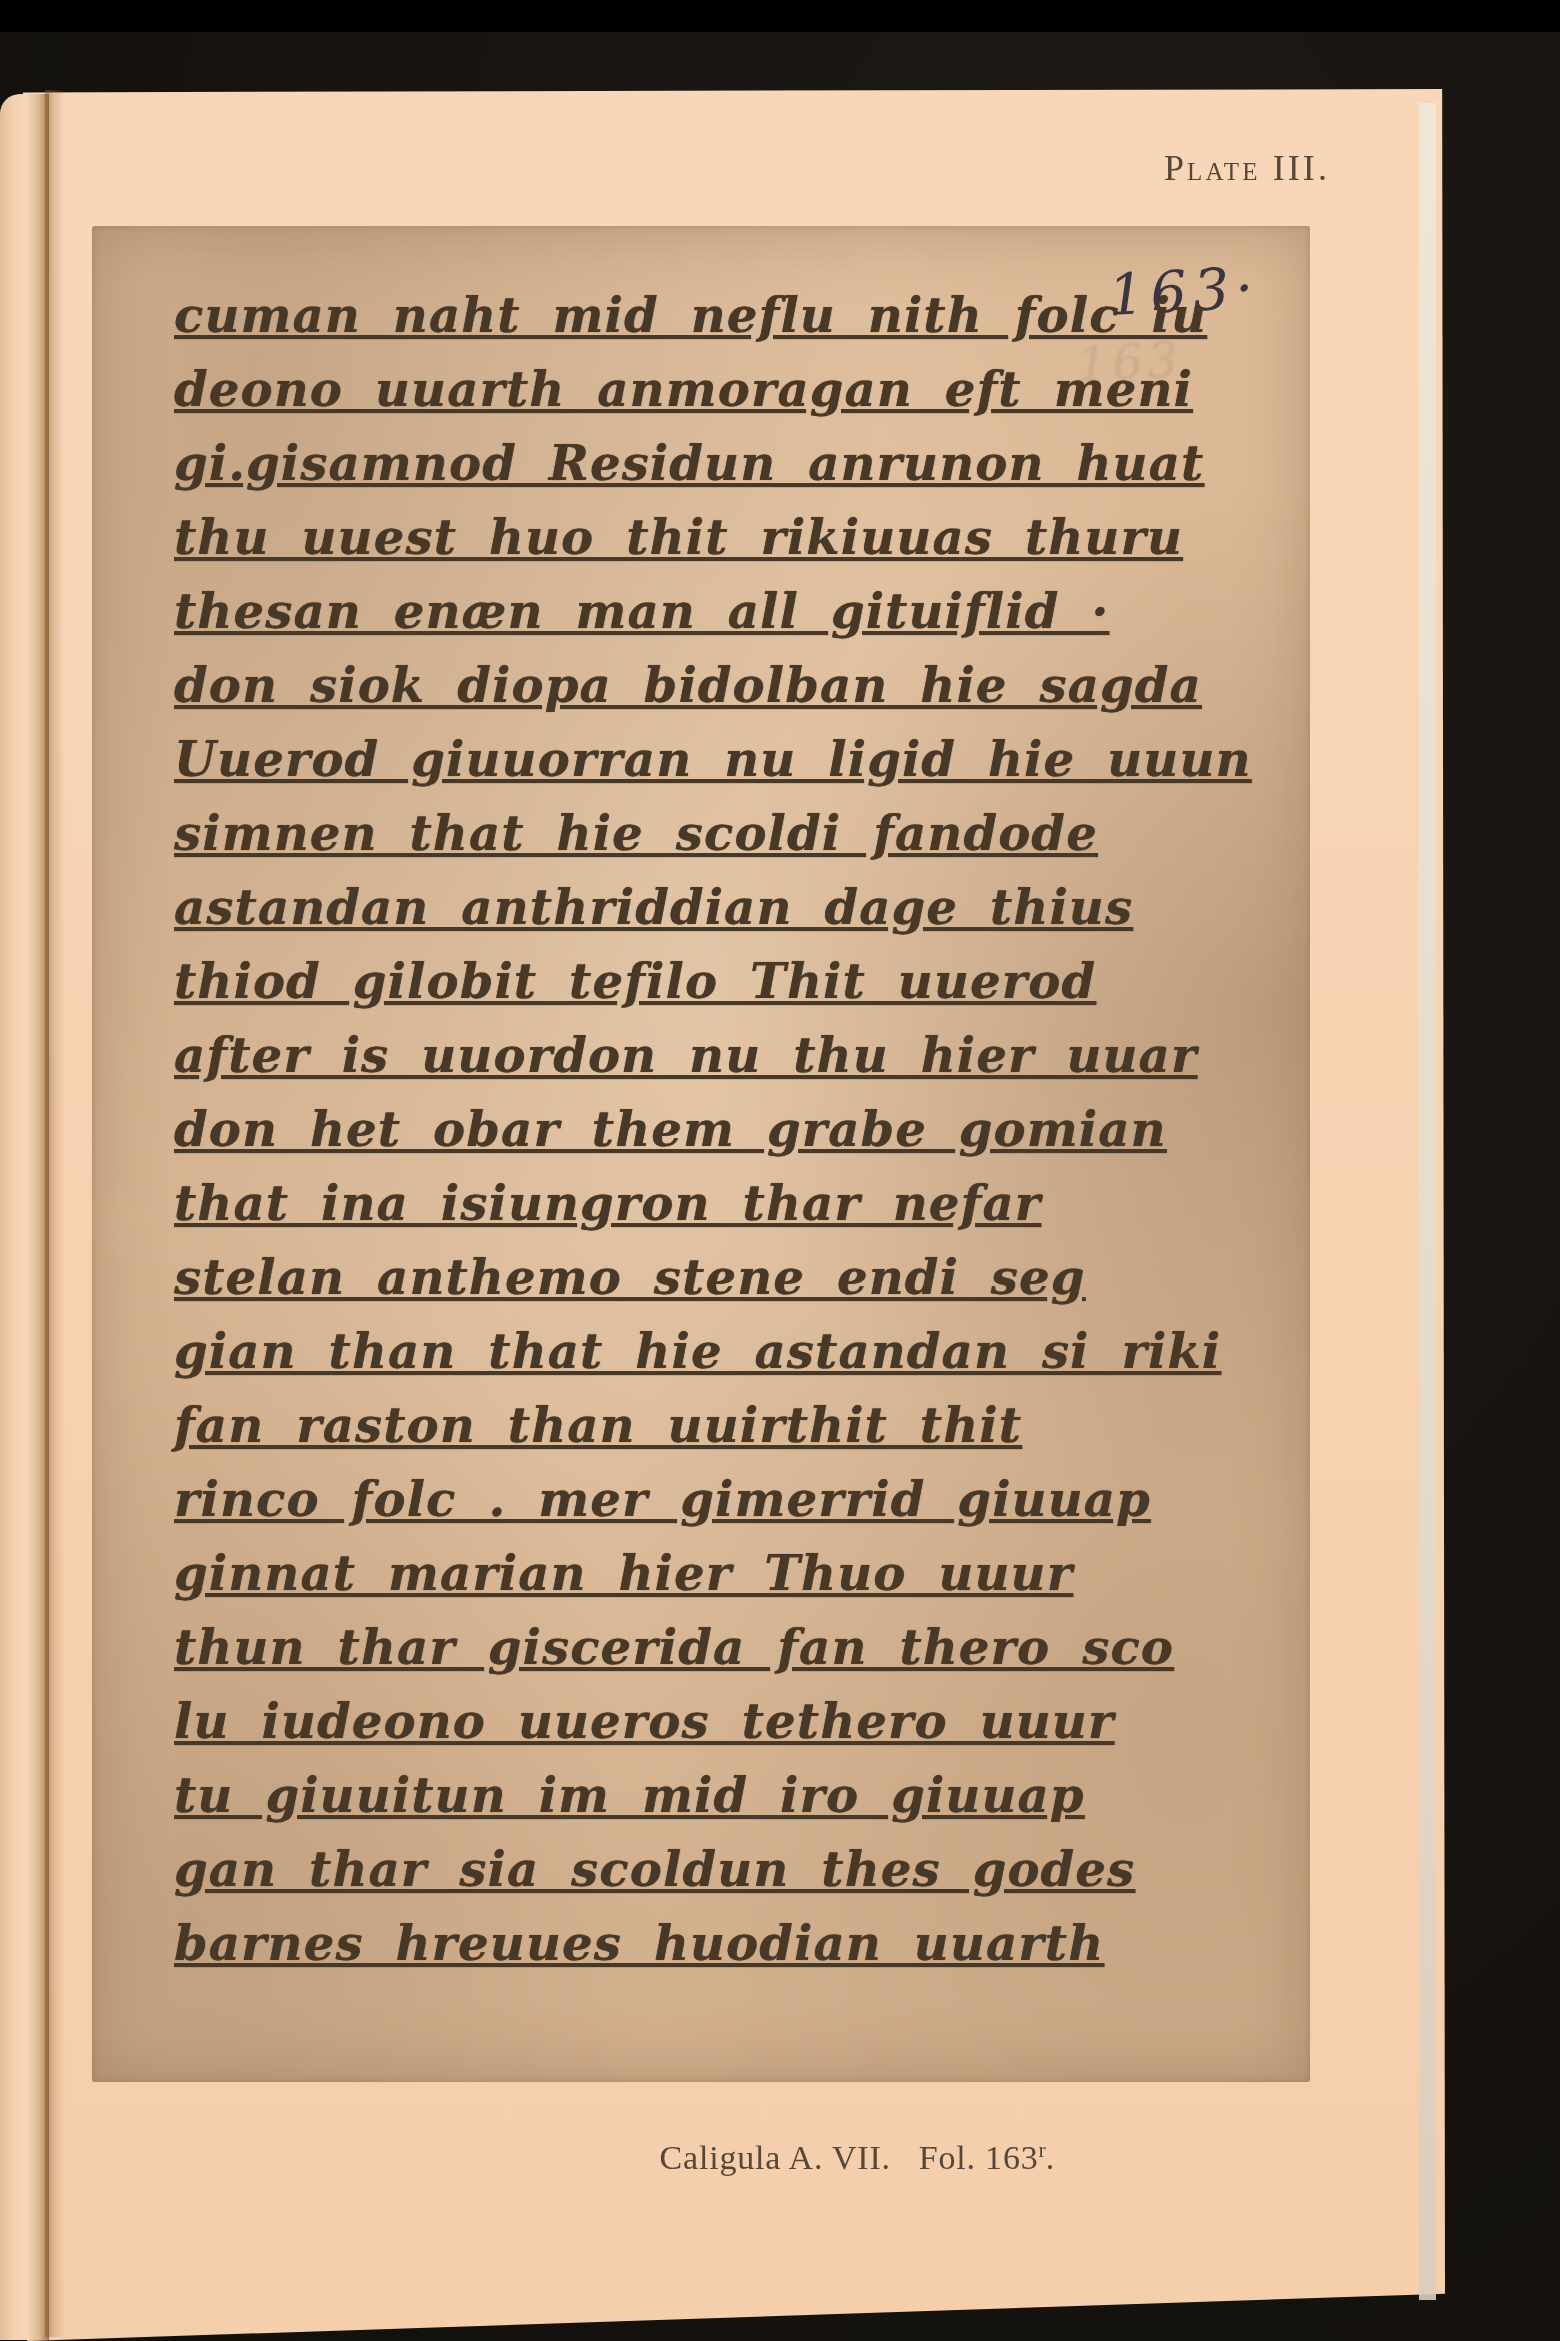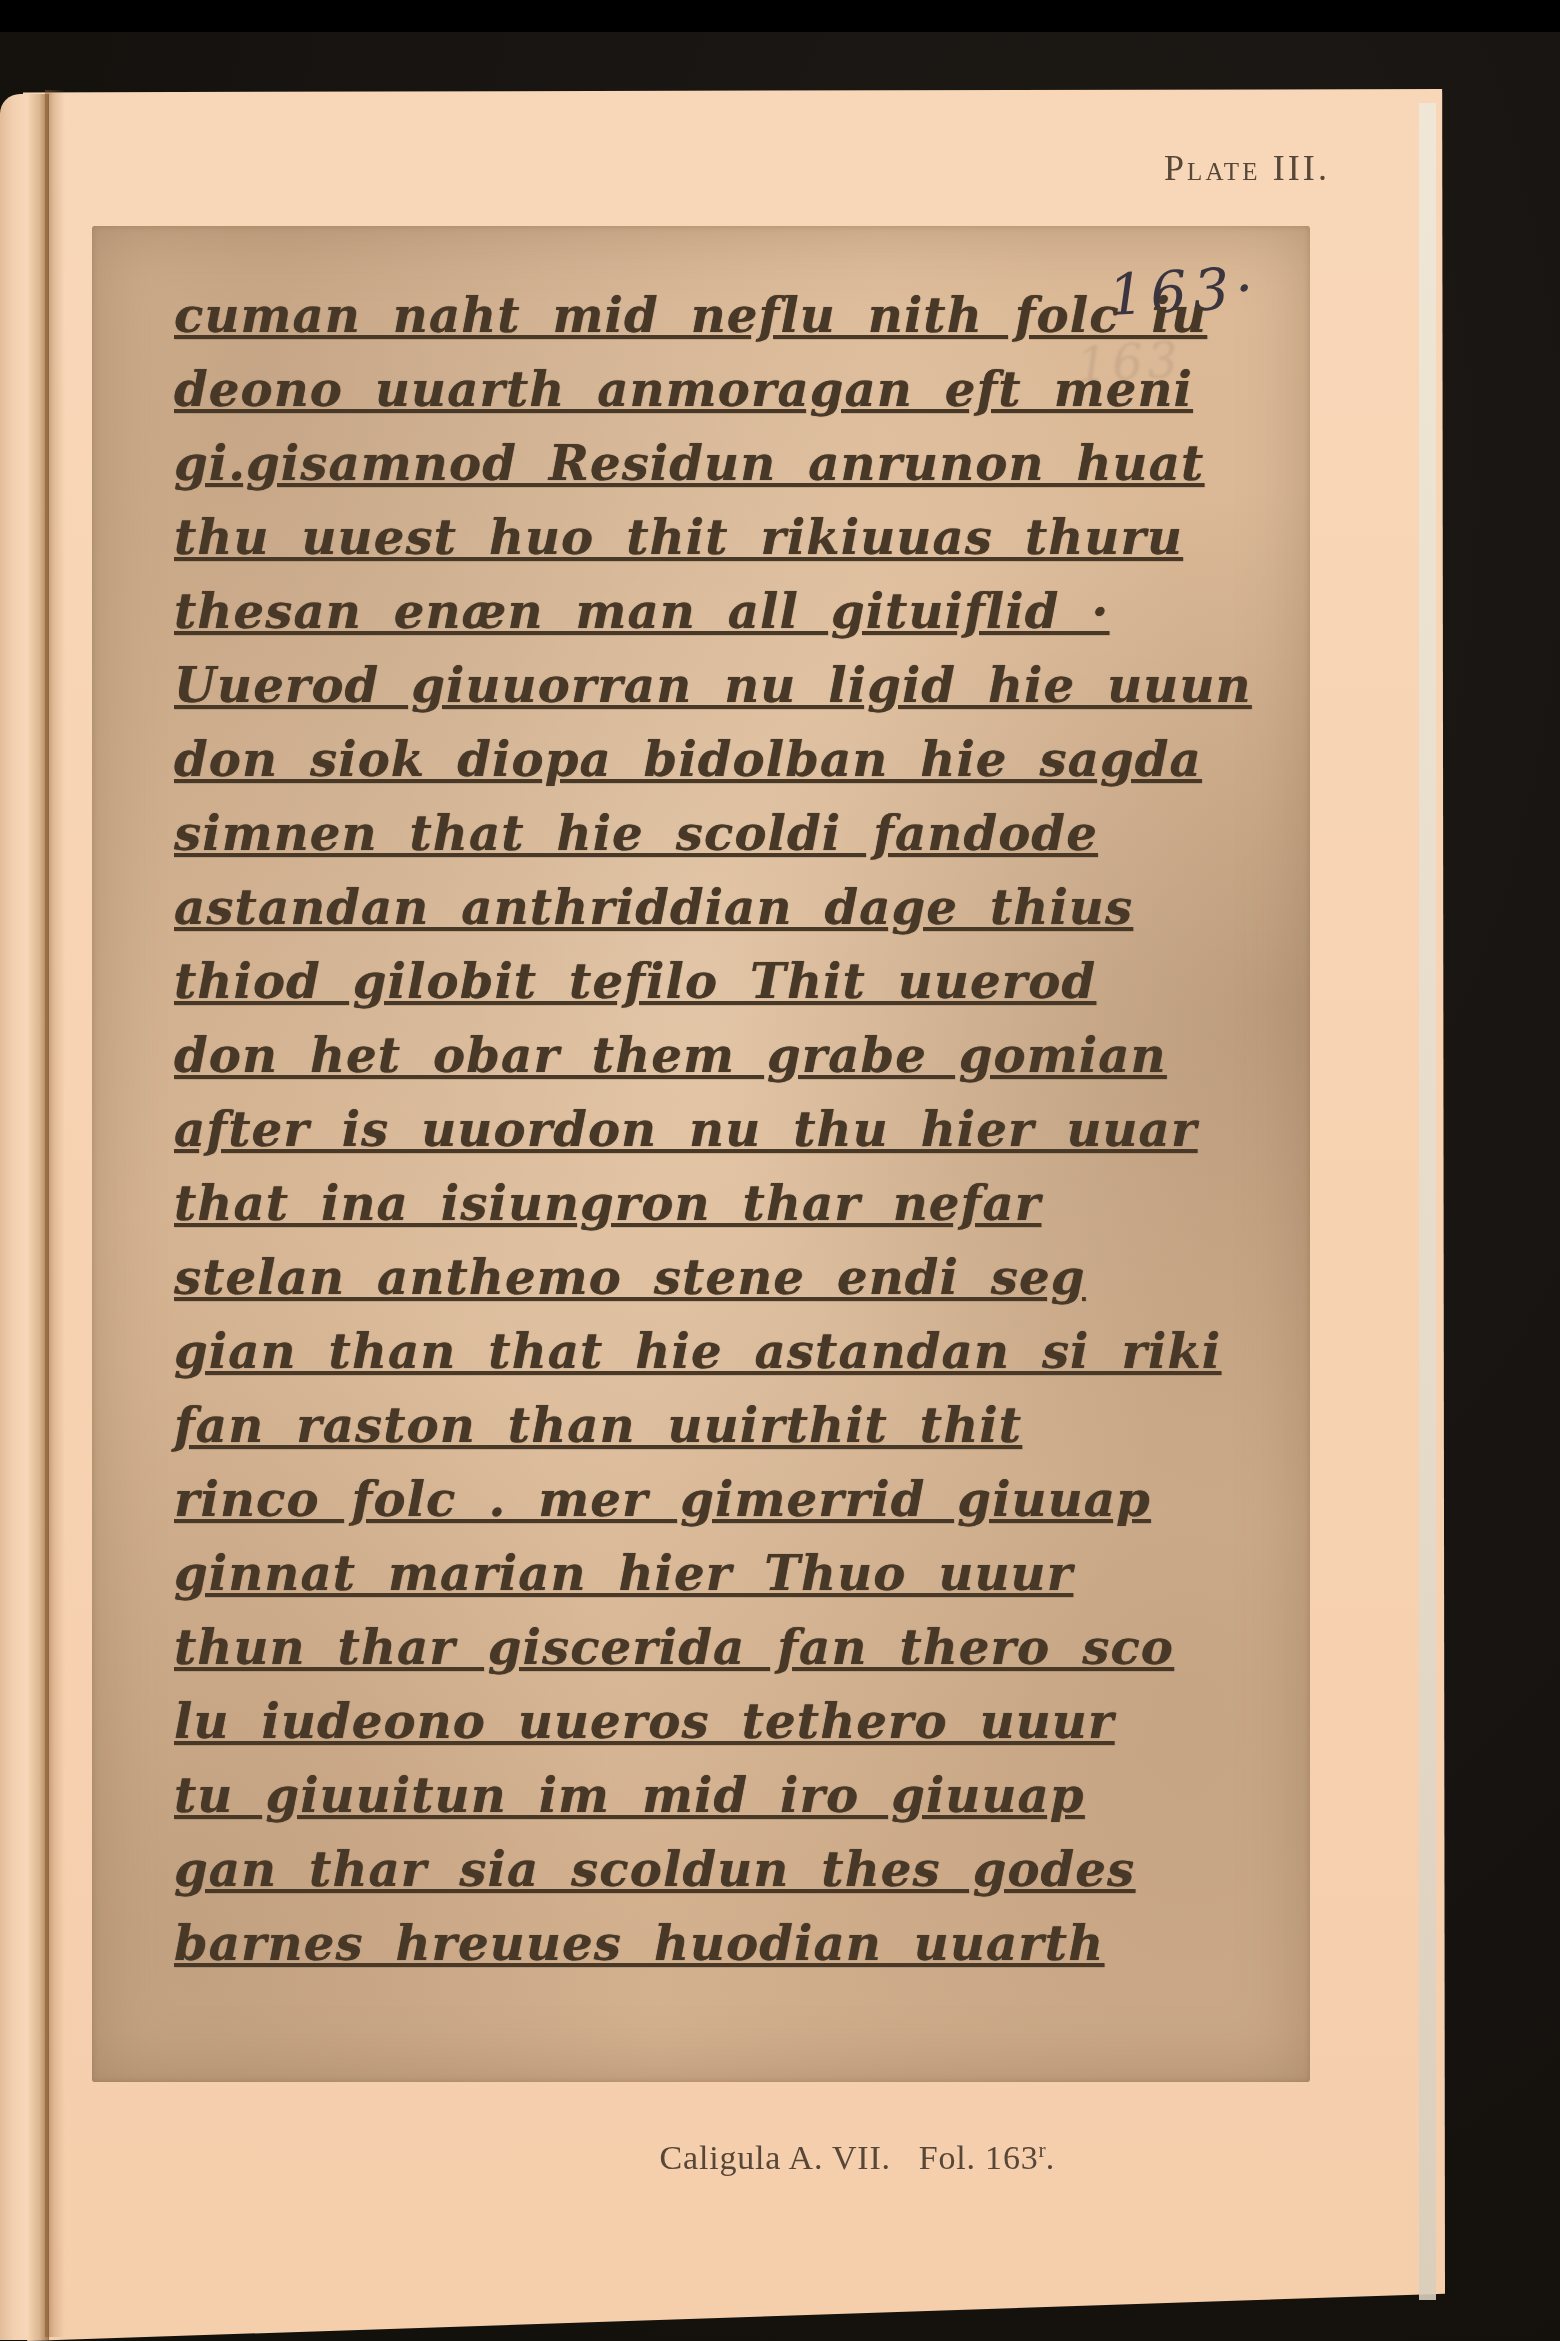--- a/index.html
+++ b/index.html
@@ -110,27 +110,27 @@
 
   <div class="folio-ghost">163</div>
   <div class="folio-number">163·</div>
 
   <div class="manuscript">
     <div class="ms-line">cuman naht mid neflu nith folc iu</div>
     <div class="ms-line">deono uuarth anmoragan eft meni</div>
     <div class="ms-line">gi.gisamnod Residun anrunon huat</div>
     <div class="ms-line">thu uuest huo thit rikiuuas thuru</div>
     <div class="ms-line">thesan enæn man all gituiflid ·</div>
+    <div class="ms-line">don siok diopa bidolban hie sagda</div>
     <div class="ms-line">Uuerod giuuorran nu ligid hie uuun</div>
-    <div class="ms-line">don siok diopa bidolban hie sagda</div>
     <div class="ms-line">simnen that hie scoldi fandode</div>
     <div class="ms-line">astandan anthriddian dage thius</div>
     <div class="ms-line">thiod gilobit tefilo Thit uuerod</div>
+    <div class="ms-line">after is uuordon nu thu hier uuar</div>
     <div class="ms-line">don het obar them grabe gomian</div>
-    <div class="ms-line">after is uuordon nu thu hier uuar</div>
     <div class="ms-line">that ina isiungron thar nefar</div>
     <div class="ms-line">stelan anthemo stene endi seg</div>
     <div class="ms-line">gian than that hie astandan si riki</div>
     <div class="ms-line">fan raston than uuirthit thit</div>
     <div class="ms-line">rinco folc . mer gimerrid giuuap</div>
     <div class="ms-line">ginnat marian hier Thuo uuur</div>
     <div class="ms-line">thun thar giscerida fan thero sco</div>
     <div class="ms-line">lu iudeono uueros tethero uuur</div>
     <div class="ms-line">tu giuuitun im mid iro giuuap</div>
     <div class="ms-line">gan thar sia scoldun thes godes</div>

